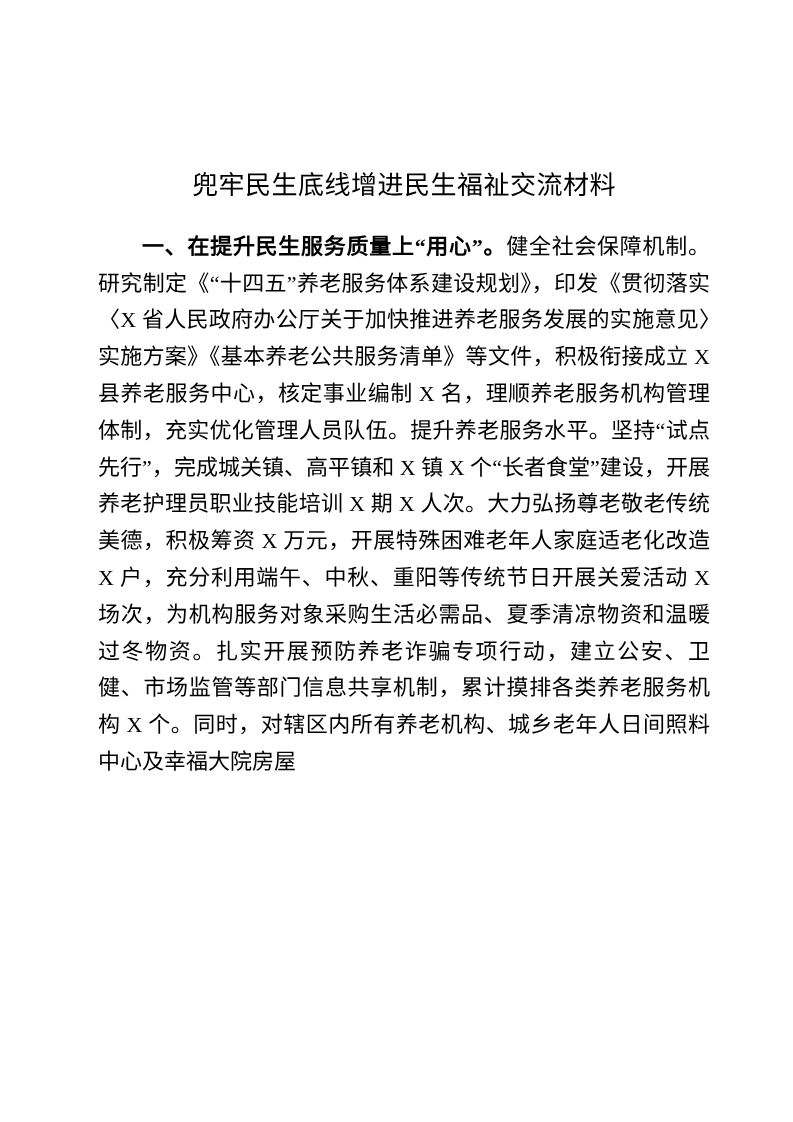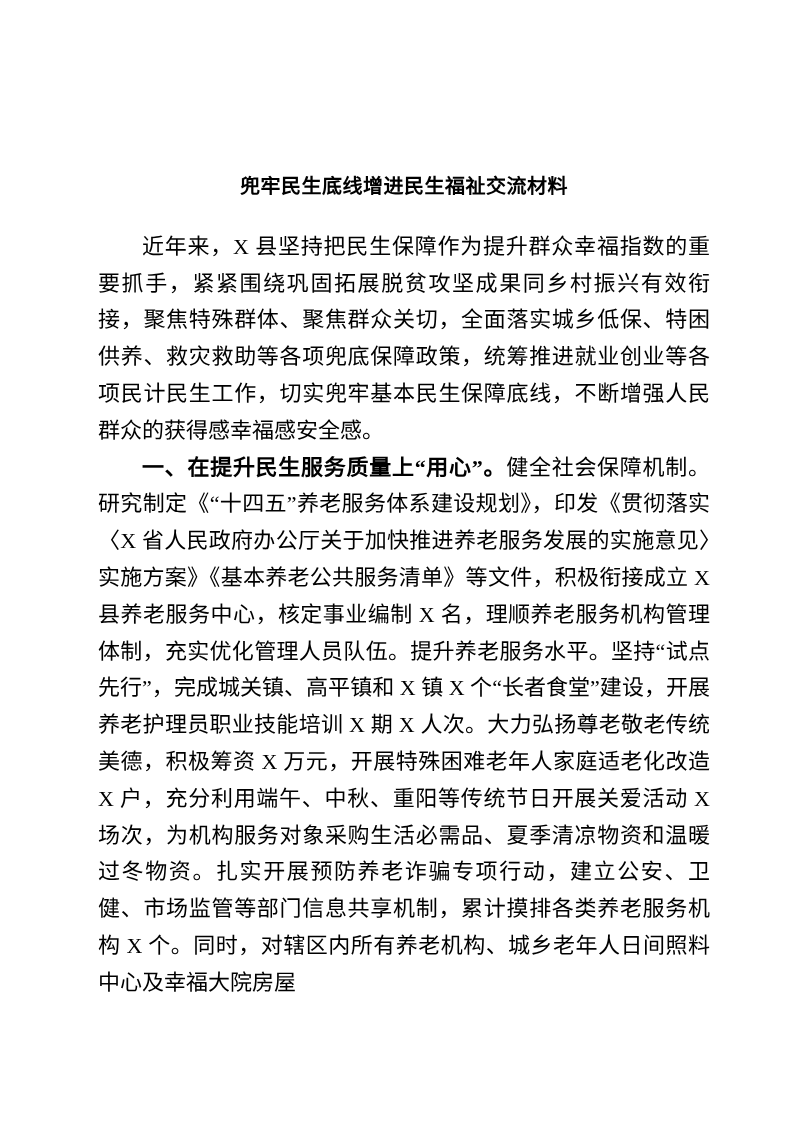--- a/index.html
+++ b/index.html
@@ -19,22 +19,22 @@
   .doc-body {
     position: absolute;
     left: 98px;
     top: 168px;
     width: 612px;
     font-size: 22px;
     line-height: 36.8px;
   }
   .doc-title {
     margin: 0 0 24px 0;
-    font-size: 20px;
-    font-weight: bold;
+    font-size: 26px;
+    font-weight: normal;
     text-align: center;
     letter-spacing: 0.5px;
   }
   .para {
     margin: 0;
     text-indent: 44px;
     text-align: justify;
     text-justify: inter-ideograph;
   }
   .run-bold {
@@ -43,22 +43,19 @@
   }
 </style>
 </head>
 <body>
 
 <div class="page">
   <div class="doc-body">
 
     <h1 class="doc-title">兜牢民生底线增进民生福祉交流材料</h1>
 
-    <p class="para">
-      <span>近年来，X 县坚持把民生保障作为提升群众幸福指数的重要抓手，紧紧围绕巩固拓展脱贫攻坚成果同乡村振兴有效衔接，聚焦特殊群体、聚焦群众关切，全面落实城乡低保、特困供养、救灾救助等各项兜底保障政策，统筹推进就业创业等各项民计民生工作，切实兜牢基本民生保障底线，不断增强人民群众的获得感幸福感安全感。</span>
-    </p>
 
     <p class="para">
       <span class="run-bold">一、在提升民生服务质量上“用心”。</span><span>健全社会保障机制。研究制定《“十四五”养老服务体系建设规划》，印发《贯彻落实〈X 省人民政府办公厅关于加快推进养老服务发展的实施意见〉实施方案》《基本养老公共服务清单》等文件，积极衔接成立 X 县养老服务中心，核定事业编制 X 名，理顺养老服务机构管理体制，充实优化管理人员队伍。提升养老服务水平。坚持“试点先行”，完成城关镇、高平镇和 X 镇 X 个“长者食堂”建设，开展养老护理员职业技能培训 X 期 X 人次。大力弘扬尊老敬老传统美德，积极筹资 X 万元，开展特殊困难老年人家庭适老化改造 X 户，充分利用端午、中秋、重阳等传统节日开展关爱活动 X 场次，为机构服务对象采购生活必需品、夏季清凉物资和温暖过冬物资。扎实开展预防养老诈骗专项行动，建立公安、卫健、市场监管等部门信息共享机制，累计摸排各类养老服务机构 X 个。同时，对辖区内所有养老机构、城乡老年人日间照料中心及幸福大院房屋</span>
     </p>
 
   </div>
 </div>
 
 </body></html>

